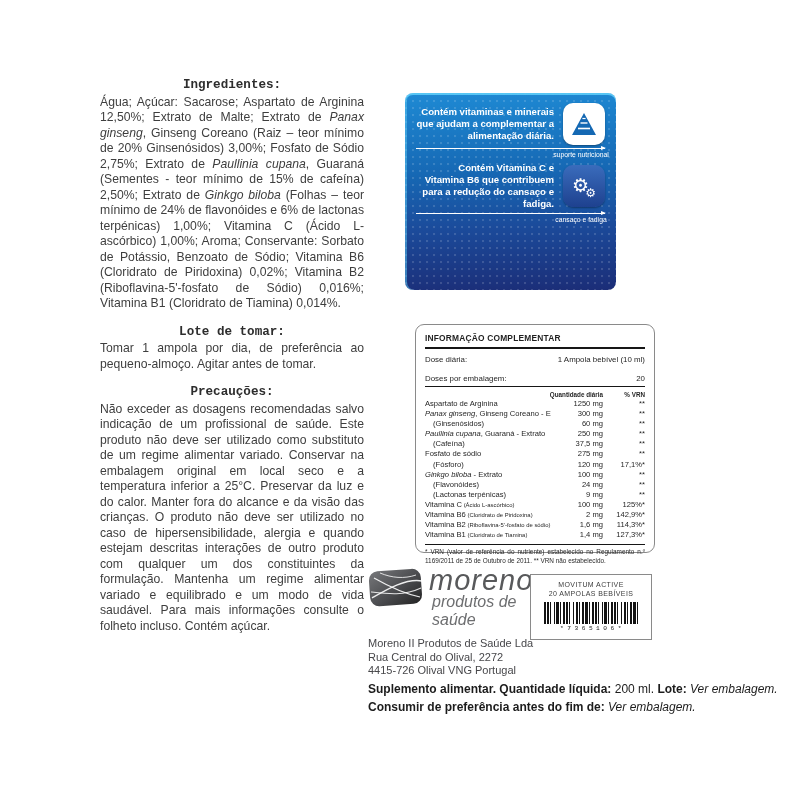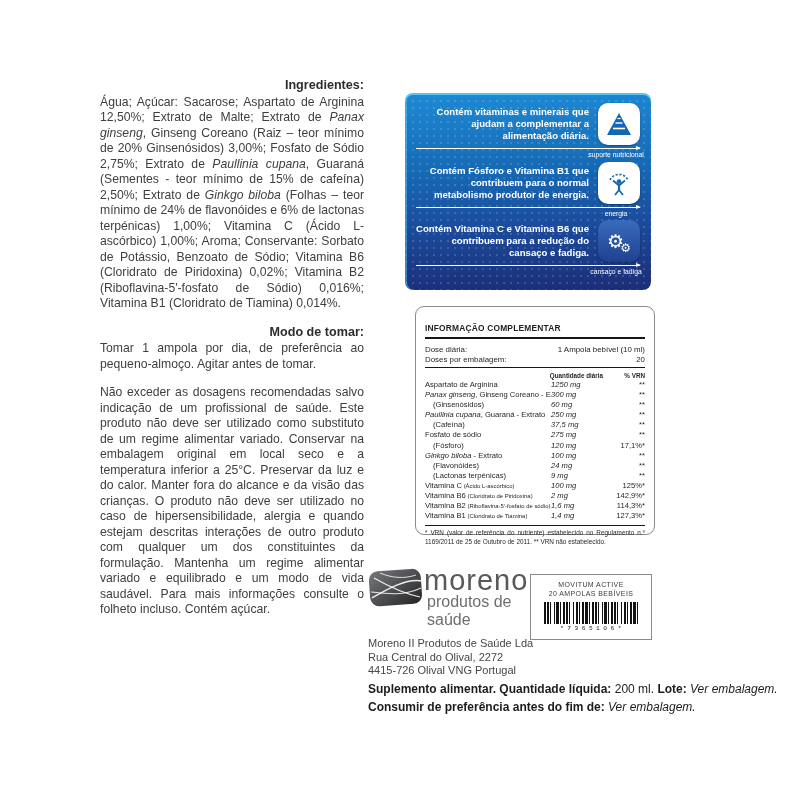--- a/index.html
+++ b/index.html
@@ -1,65 +1,65 @@
 <!DOCTYPE html>
 <html><head>
 <meta charset="utf-8">
 <style>
   html,body{margin:0;padding:0;}
   body{width:800px;height:800px;background:#fff;position:relative;font-family:"Liberation Sans",sans-serif;}
 
   
   .left-col{position:absolute;left:100px;top:78px;width:264px;color:#3e3e3e;font-size:12.2px;line-height:15.5px;text-align:justify;}
-  .left-col h3{font-size:12.6px;margin:0 0 1px;text-align:right;color:#2d2d2d;}
+  .left-col h3{font-size:12.6px;margin:0 0 1px;text-align:center;color:#2d2d2d;font-family:Liberation Mono, monospace;}
   .sec{margin-bottom:13px;}
   .seg-i{font-style:italic;}
   .seg-b{font-weight:bold;}
 
   
-  .claims{position:absolute;left:405px;top:93px;width:246px;height:197px;box-sizing:border-box;
+  .claims{position:absolute;left:405px;top:93px;width:211px;height:197px;box-sizing:border-box;
     border-radius:8px;color:#fff;padding:10px 11px 5px;
     background-image:
       radial-gradient(circle at 1px 1px, rgba(255,255,255,.15) 1px, rgba(255,255,255,0) 1.6px),
       linear-gradient(178deg,#1e8ad4 0%,#1668b4 40%,#1b4a9a 68%,#1b2d77 100%);
     background-size:7px 7px,100% 100%;
     box-shadow:inset 0 2px 0 rgba(90,200,245,.95), inset 2px 0 0 rgba(90,200,245,.5);}
   .claim{margin-bottom:3px;}
   .claim-row{display:flex;align-items:center;}
   .claim-text{flex:1;text-align:right;font-weight:bold;font-size:9.6px;line-height:12px;padding-right:9px;}
   .claim-icon{width:42px;height:42px;border-radius:10px;background:#fff;display:flex;align-items:center;justify-content:center;flex:0 0 42px;box-shadow:0 1px 2px rgba(0,0,0,.35);}
   .claim-icon.inv{background:linear-gradient(#3a6cbc,#1e418f);}
   .claim-icon .g1{font-family:"DejaVu Sans",sans-serif;font-size:19px;color:#fff;line-height:1;}
   .claim-icon .g2{font-family:"DejaVu Sans",sans-serif;font-size:12px;color:#fff;line-height:1;margin-left:-4px;margin-top:14px;}
   .claim-divider{height:1px;background:#fff;position:relative;margin:3px 0 2px;}
   .claim-divider::after{content:'';position:absolute;right:-1px;top:-2px;width:0;height:0;border-left:5px solid #fff;border-top:2.5px solid transparent;border-bottom:2.5px solid transparent;}
   .claim-label{text-align:center;font-size:6.8px;line-height:7.6px;width:66px;margin-left:auto;margin-right:-9px;}
 
   
-  .ntable{position:absolute;left:415px;top:306px;width:240px;height:229px;box-sizing:border-box;
-    border:1.3px solid #8a8a8a;border-radius:9px;padding:16px 9px 5px;font-size:7.6px;color:#1f1f1f;}
+  .ntable{position:absolute;left:415px;top:324px;width:240px;height:229px;box-sizing:border-box;
+    border:1.3px solid #8a8a8a;border-radius:9px;padding:8px 9px 5px;font-size:7.6px;color:#1f1f1f;}
   .nt-title{font-weight:bold;font-size:8.4px;letter-spacing:.2px;border-bottom:2px solid #161616;padding-bottom:4px;}
   .nt-dose{display:flex;justify-content:space-between;font-weight:normal;font-size:7.9px;margin-top:6px;line-height:10px;}
-  .nt-dose.u{border-bottom:1.6px solid #161616;padding-bottom:2px;margin-top:0;}
+  .nt-dose.u{border-bottom:1.6px solid #161616;padding-bottom:2px;margin-top:9px;}
   .nt-colhead{display:flex;justify-content:flex-end;font-weight:bold;font-size:6.3px;margin-top:4px;line-height:8px;}
   .ch-qty{width:70px;text-align:right;}
   .ch-vrn{width:42px;text-align:right;}
   .t-row{display:flex;line-height:10.1px;}
   .t-name{flex:1;white-space:nowrap;overflow:hidden;}
   .t-name.ind{padding-left:8px;}
   .t-name .i{font-style:italic;}
   .t-name .d{font-size:5.9px;}
-  .t-qty{width:52px;font-style:italic;}
+  .t-qty{width:52px;text-align:right;}
   .t-vrn{width:42px;text-align:right;}
   .nt-foot{border-top:1.6px solid #161616;margin-top:4px;padding-top:3px;font-size:6.4px;line-height:8.3px;text-align:justify;color:#2a2a2a;}
 
   
   .brand{position:absolute;left:368px;top:566px;width:170px;}
   .brand-top{display:flex;align-items:flex-start;}
-  .logo-textcol{}
+  .logo-textcol{margin-left:5px;font-style:italic;}
   .logo-name{font-size:29px;color:#58595b;line-height:29px;letter-spacing:1px;font-weight:normal;}
   .logo-tag{font-size:16px;color:#6d6e70;margin-top:-2px;margin-left:3px;}
   .brand-addr{margin-top:8px;font-size:11px;line-height:13.5px;color:#47474a;}
 
   
   .bcbox{position:absolute;left:530px;top:574px;width:122px;height:66px;box-sizing:border-box;border:1.2px solid #8a8a8a;display:flex;flex-direction:column;align-items:center;padding-top:6px;background:#fff;}
   .bc-name{font-size:7px;line-height:8.6px;color:#3c3c3c;text-align:center;letter-spacing:.4px;}
   .bc-bars{width:94px;height:22px;margin-top:4px;
     background:repeating-linear-gradient(90deg,#121212 0 1.6px,#fff 1.6px 2.8px,#121212 2.8px 5.2px,#fff 5.2px 6.2px,#121212 6.2px 7.2px,#fff 7.2px 9.6px);}
   .bc-digits{font-size:6.2px;letter-spacing:3.5px;color:#222;margin-top:1px;padding-left:3px;font-family:"Liberation Mono",monospace;}
@@ -69,24 +69,25 @@
 </style>
 </head>
 <body>
 
 <div class="left-col">
   <div class="sec">
     <h3>Ingredientes:</h3>
     <div><span>Água; Açúcar: Sacarose; Aspartato de Arginina 12,50%; Extrato de Malte; Extrato de </span><span class="seg-i">Panax ginseng</span><span>, Ginseng Coreano (Raiz – teor mínimo de 20% Ginsenósidos) 3,00%; Fosfato de Sódio 2,75%; Extrato de </span><span class="seg-i">Paullinia cupana</span><span>, Guaraná (Sementes - teor mínimo de 15% de cafeína) 2,50%; Extrato de </span><span class="seg-i">Ginkgo biloba</span><span> (Folhas – teor mínimo de 24% de flavonóides e 6% de lactonas terpénicas) 1,00%; Vitamina C (Ácido L-ascórbico) 1,00%; Aroma; Conservante: Sorbato de Potássio, Benzoato de Sódio; Vitamina B6 (Cloridrato de Piridoxina) 0,02%; Vitamina B2 (Riboflavina-5'-fosfato de Sódio) 0,016%; Vitamina B1 (Cloridrato de Tiamina) 0,014%.</span></div>
   </div>
   <div class="sec">
-    <h3>Modo de tomar:</h3>
+    <h3>Lote de tomar:</h3>
     <div>Tomar 1 ampola por dia, de preferência ao pequeno-almoço. Agitar antes de tomar.</div>
   </div>
   <div class="sec">
+    <h3>Precauções:</h3>
     <div>Não exceder as dosagens recomendadas salvo indicação de um profissional de saúde. Este produto não deve ser utilizado como substituto de um regime alimentar variado. Conservar na embalagem original em local seco e a temperatura inferior a 25°C. Preservar da luz e do calor. Manter fora do alcance e da visão das crianças. O produto não deve ser utilizado no caso de hipersensibilidade, alergia e quando estejam descritas interações de outro produto com qualquer um dos constituintes da formulação. Mantenha um regime alimentar variado e equilibrado e um modo de vida saudável. Para mais informações consulte o folheto incluso. Contém açúcar.</div>
   </div>
 </div>
 
 <div class="claims">
   <div>
   <div class="claim">
     <div class="claim-row">
       <div class="claim-text">Contém vitaminas e minerais que ajudam a complementar a alimentação diária.</div>
       <div class="claim-icon">
@@ -95,36 +96,20 @@
               <line x1="8" y1="17.5" x2="20" y2="17.5" stroke="#fff" stroke-width="1.6"></line>
               <line x1="10.5" y1="12" x2="17.5" y2="12" stroke="#fff" stroke-width="1.4"></line>
               <line x1="12.4" y1="7.5" x2="15.6" y2="7.5" stroke="#fff" stroke-width="1.2"></line>
             </svg>
           </div>
     </div>
     <div class="claim-divider"></div>
     <div class="claim-label">suporte nutricional</div>
   </div>
 
-  <div class="claim">
-    <div class="claim-row">
-      <div class="claim-text">Contém Fósforo e Vitamina B1 que contribuem para o normal metabolismo produtor de energia.</div>
-      <div class="claim-icon">
-            <svg width="28" height="28" viewBox="0 0 28 28">
-              <path d="M5 11 A 10 10 0 0 1 23 11" fill="none" stroke="#1468b3" stroke-width="1.6" stroke-dasharray="2.2 1.6"></path>
-              <circle cx="14" cy="12.5" r="2.3" fill="#1468b3"></circle>
-              <path d="M14 14.5 L14 21" stroke="#1468b3" stroke-width="2.2"></path>
-              <path d="M14 16.5 L8 11.5 M14 16.5 L20 11.5" stroke="#1468b3" stroke-width="1.8"></path>
-              <path d="M14 21 L10 26 M14 21 L18 26" stroke="#1468b3" stroke-width="1.8"></path>
-            </svg>
-          </div>
-    </div>
-    <div class="claim-divider"></div>
-    <div class="claim-label">energia</div>
-  </div>
 
   <div class="claim">
     <div class="claim-row">
       <div class="claim-text">Contém Vitamina C e Vitamina B6 que contribuem para a redução do cansaço e fadiga.</div>
       <div class="claim-icon inv">
             <span class="g1">⚙</span>
             <span class="g2">⚙</span>
           </div>
     </div>
     <div class="claim-divider"></div>

